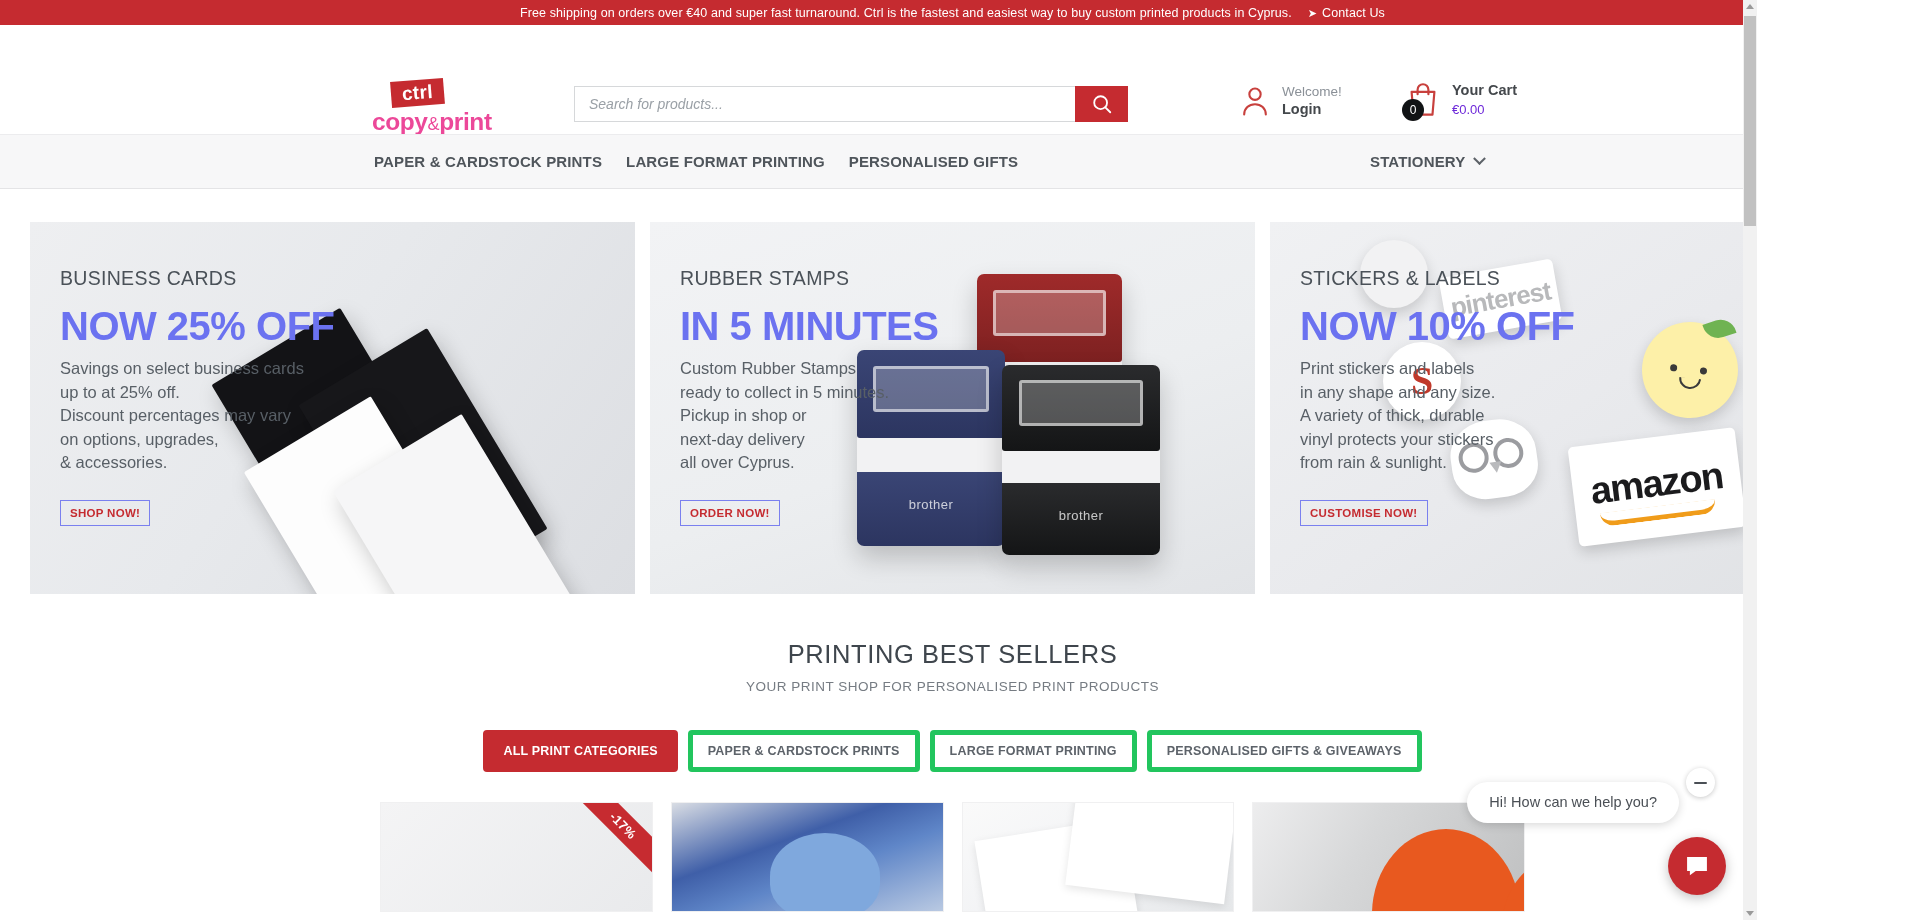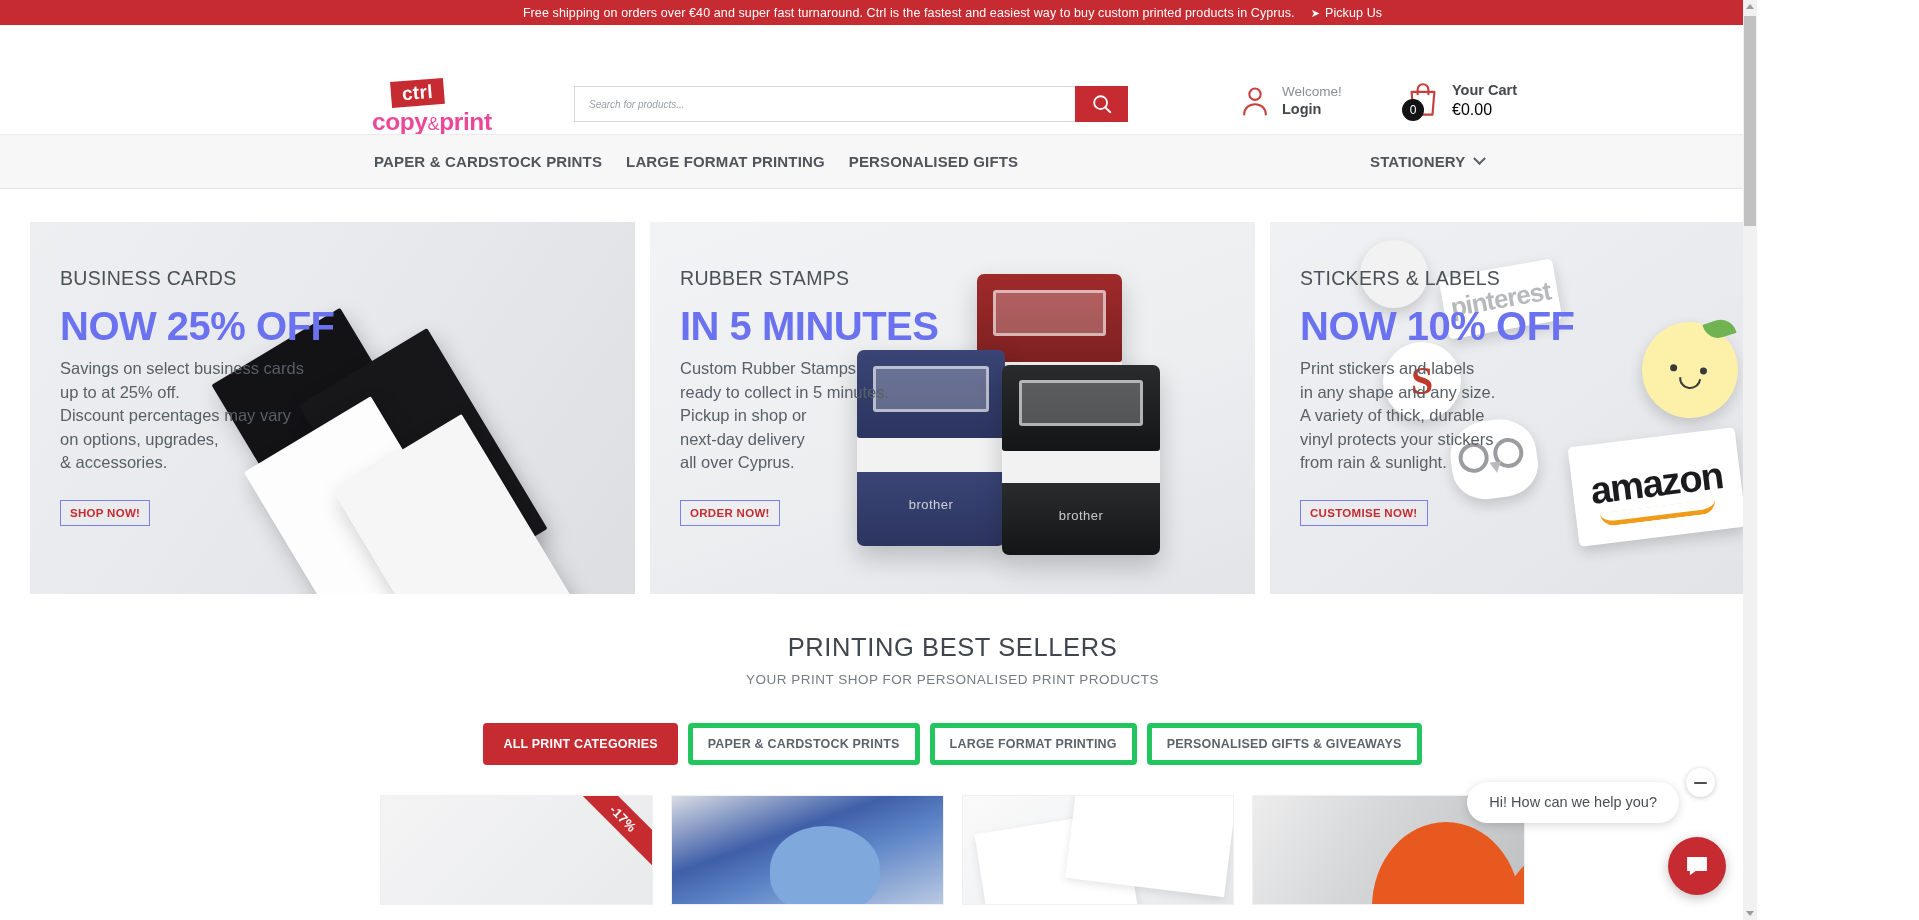--- a/index.html
+++ b/index.html
@@ -86,21 +86,21 @@
     position: absolute;
     left: 574px; top: 61px;
     width: 554px; height: 36px;
     display: flex;
   }
   .searchwrap input {
     flex: 1;
     border: 1px solid #d6d8da;
     border-right: none;
     padding: 8px 14px;
-    font-size: 10px;
+    font-size: 14px;
     color: #6b7076;
     font-family: "Liberation Sans", sans-serif;
     outline: none;
     background: #fff;
   }
   .searchwrap input::placeholder { color: #9aa0a6; font-style: italic; }
   .search-btn {
     width: 53px;
     background: #c52b30;
     border: none;
@@ -140,21 +140,21 @@
     left: -4px; bottom: -2px;
     width: 22px; height: 22px;
     border-radius: 50%;
     background: #111315;
     color: #fff;
     font-size: 12px;
     display: flex; align-items: center; justify-content: center;
     font-weight: 500;
   }
   .cart .txt .label { font-size: 14.5px; font-weight: bold; color: #44484c; line-height: 19px; }
-  .cart .txt .total { font-size: 16px; color: #000000; line-height: 19px; }
+  .cart .txt .total { font-size: 13px; color: #6d28d9; line-height: 19px; }
 
   
   .nav {
     width: 1905px;
     height: 55px;
     background: #f7f7f8;
     border-top: 1px solid #ececee;
     border-bottom: 1px solid #e4e4e6;
     display: flex;
     align-items: center;
@@ -290,21 +290,21 @@
   .owl .oeye{position:absolute;width:30px;height:30px;border:4px solid #9b9ca0;border-radius:50%;top:20px;}
   .owl .oeye.l{left:8px;} .owl .oeye.r{left:43px;}
   .owl .obeak{position:absolute;left:38px;top:42px;width:0;height:0;border-left:6px solid transparent;
      border-right:6px solid transparent;border-top:11px solid #b9babd;}
   .redcirc { width:78px; height:78px; left:28px; top:120px; border-radius:50%; background:#fff;
      color:#c0392b; font-size:40px; font-weight:bold; text-align:center; line-height:78px;
      font-family:"Liberation Serif", serif;}
   .greycirc { width:68px; height:68px; left:5px; top:18px; border-radius:50%; background:#f2f2f3; }
 
   
-  .bestsellers { width: 1905px; padding-top: 39px; text-align: center; }
+  .bestsellers { width: 1905px; padding-top: 39px; text-align: center; margin-top: 7px; }
   .bs-title {
     font-size: 25.5px; color: #3f464d; letter-spacing: .6px; font-weight: normal;
   }
   .bs-sub { font-size: 13.5px; color: #767c83; letter-spacing: .5px; margin-top: 10px; }
   .bs-tabs {
     display: flex; justify-content: center; gap: 10px; margin-top: 36px;
   }
   .bs-tab {
     border: 5px solid #22c55e;
     background: #fff;
@@ -427,21 +427,21 @@
   }
 </style>
 </head>
 <body>
 
 <div class="page">
 
   <div class="topbar">
     <span class="msg">Free shipping on orders over €40 and super fast turnaround. Ctrl is the fastest and easiest way to buy custom printed products in Cyprus.</span>
     <a class="contact" href="#">
-      <span class="arrow">➤</span><span>Pickup Us</span>
+      <span class="arrow">➤</span><span>Contact Us</span>
     </a>
   </div>
 
   <div class="header">
 
     <div class="logo">
       <div class="ctrl-box">ctrl</div>
       <div class="cp">
         <span>copy</span><span class="amp">&amp;</span><span>print</span>
       </div>

